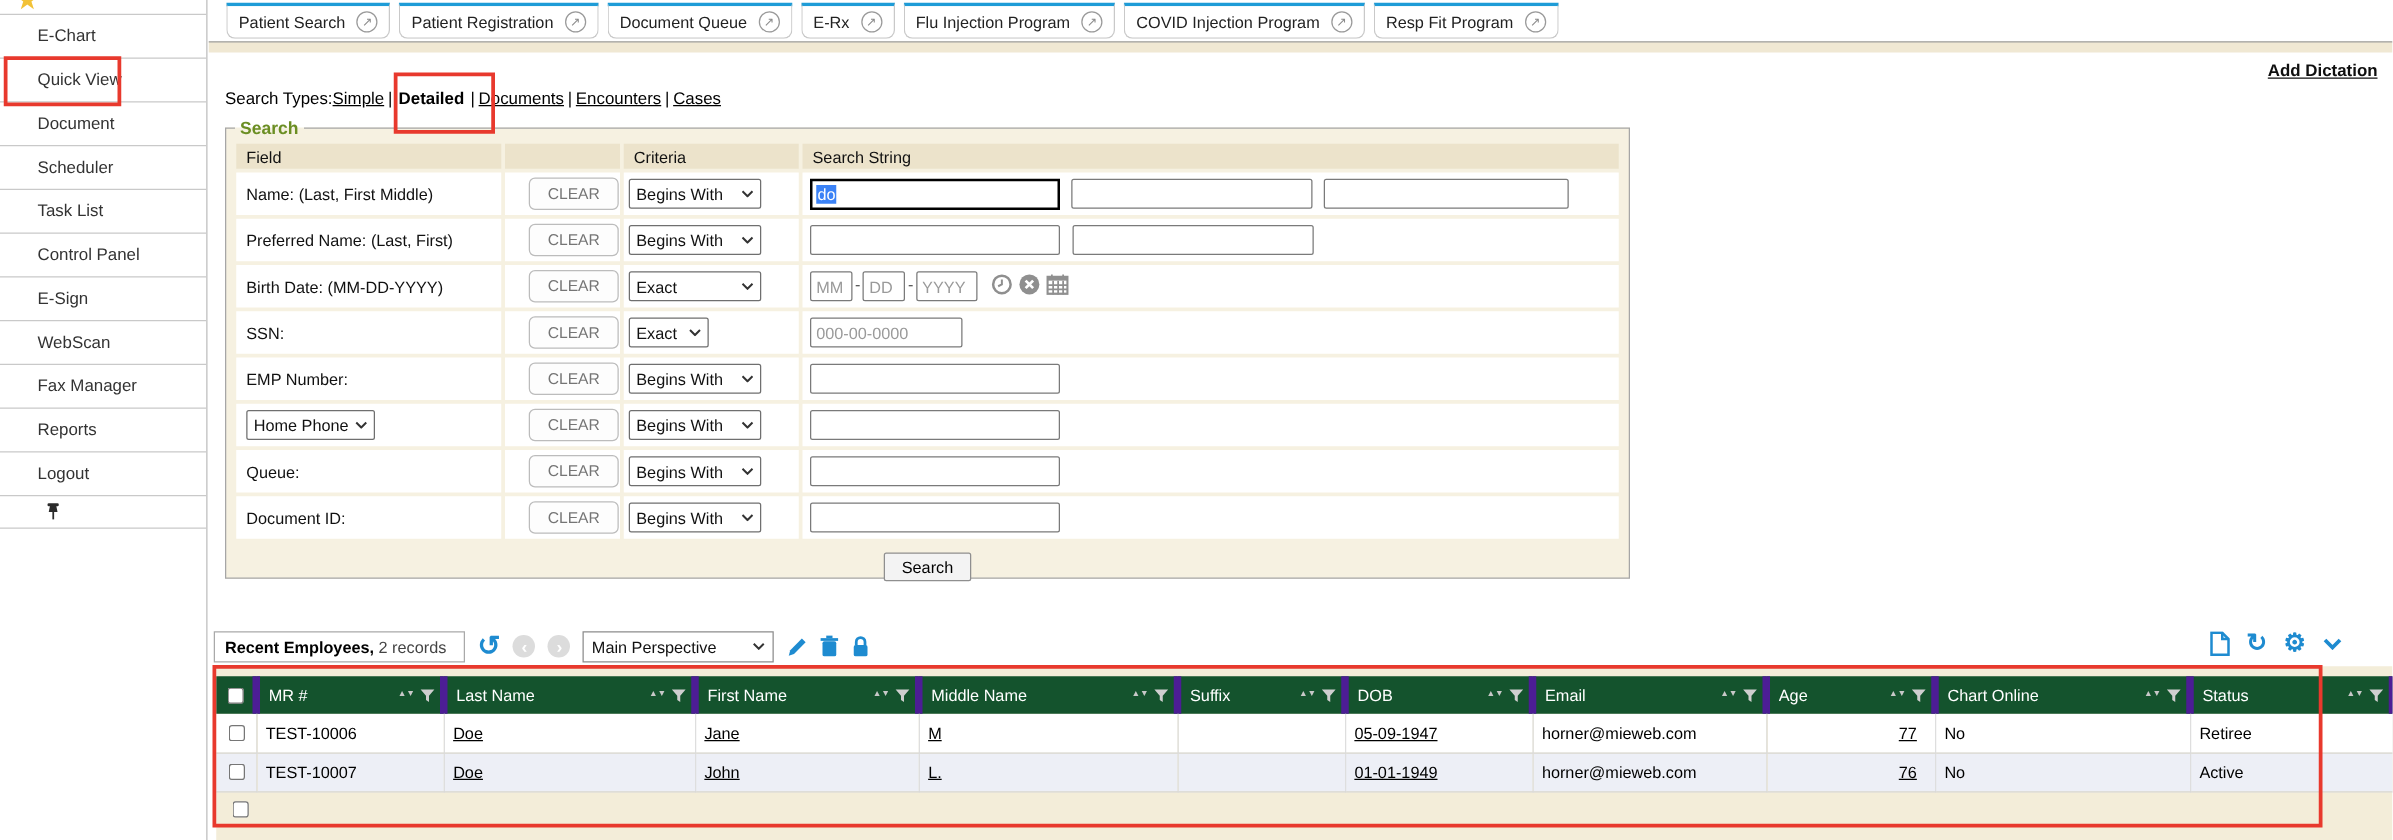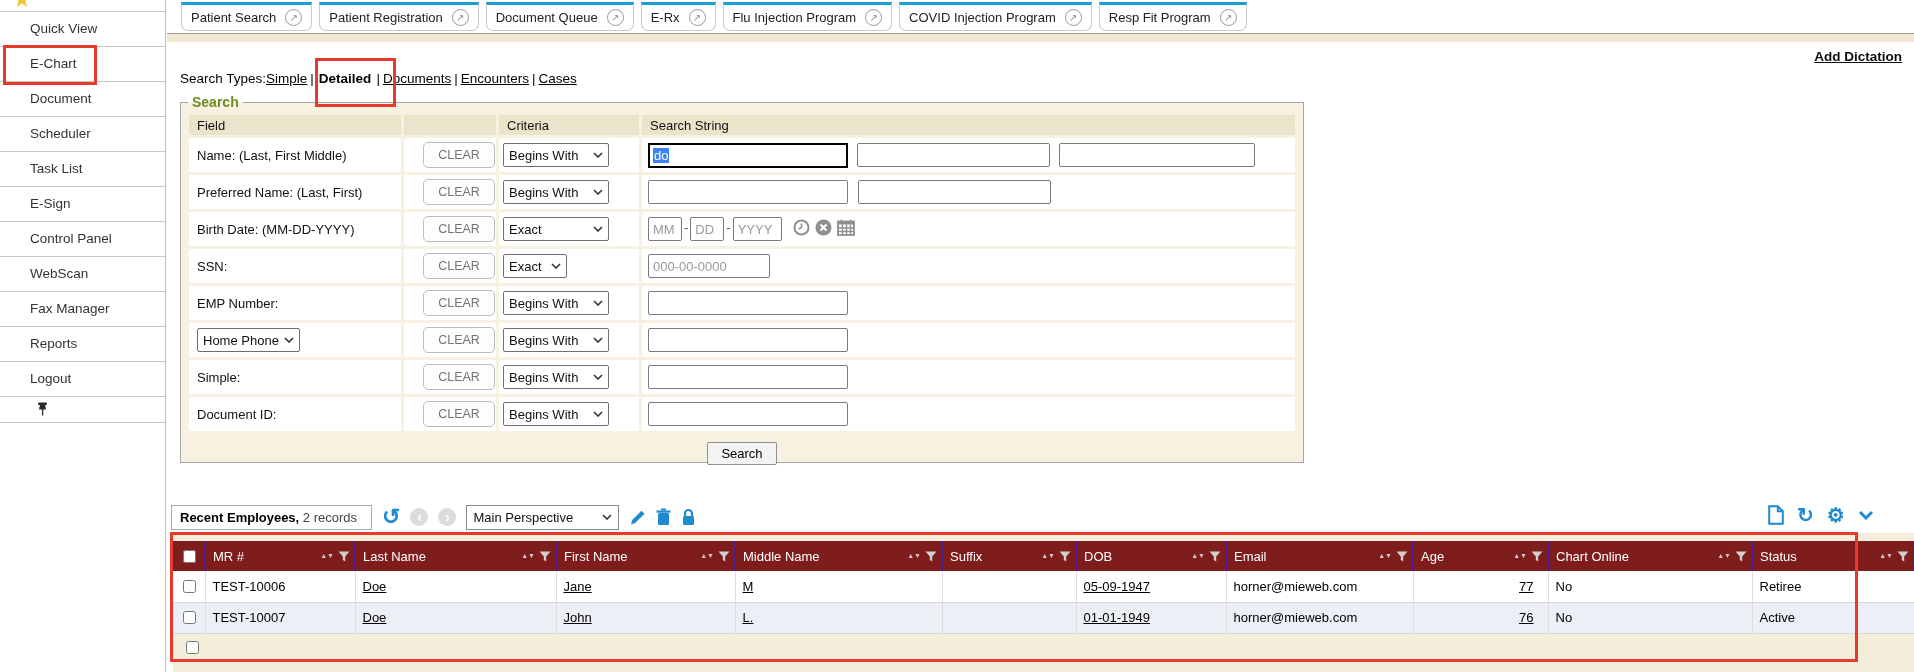--- a/index.html
+++ b/index.html
@@ -57,21 +57,21 @@
   .titlebox { border:1px solid #a9a9a9; background:#fff; padding:4px 14px 4px 8px; font-size:13px; white-space:nowrap; }
   .titlebox b { color:#000; }
   .titlebox .cnt { color:#444; }
   .undo { color:#1e8bd0; font-size:22px; font-weight:bold; line-height:20px; cursor:pointer; }
   .pager { width:18px; height:18px; border-radius:50%; background:#dcdcdc; color:#fff; font-size:14px; font-weight:bold; display:flex; align-items:center; justify-content:center; cursor:default; }
   .persel { display:inline-flex; align-items:center; justify-content:space-between; width:153px; height:25px; border:1px solid #8c8c8c; background:#fff; padding:0 6px; cursor:pointer; }
   .tbico { display:flex; align-items:center; cursor:pointer; }
   
   .gridwrap { position:absolute; left:173px; top:533px; width:1741px; height:139px; background:#f3edd9; }
   table.grid { border-collapse:collapse; position:absolute; left:0; top:8px; width:1741px; table-layout:fixed; }
-  table.grid th { background:#7f1d1d; color:#fff; font-weight:normal; font-size:13px; height:30px; padding:0 4px 0 7px; border-right:2px solid #4c1d95; text-align:left;margin-top:46px; }
+  table.grid th { background:#14532d; color:#fff; font-weight:normal; font-size:13px; height:30px; padding:0 4px 0 7px; border-right:6px solid #4c1d95; text-align:left;margin-top:46px; }
   table.grid th .hcell { display:flex; align-items:center; gap:4px; }
   table.grid th .hlabel { flex:1; white-space:nowrap; overflow:hidden; }
   .sortico { display:flex; flex-direction:column; color:#c8c8c8; font-size:7px; line-height:6px; cursor:pointer; }
   table.grid td { background:#fff; height:31px; padding:0 7px; border-right:1px solid #dedede; border-bottom:1px solid #d8d8d8; font-size:13px; color:#000; white-space:nowrap; overflow:hidden; }
   table.grid tr.alt td { background:#edeff6; }
   table.grid td.cb, table.grid th.cb { text-align:center; padding:0; }
   .lnk { text-decoration:underline; cursor:pointer; }
   td.age { text-align:right; padding-right:14px !important; }
   .foot-cb { position:absolute; left:9px; top:105px; }
   
@@ -80,27 +80,27 @@
   
   .anno { position:absolute; border:3px solid #e8392d; pointer-events:none; z-index:60; background:transparent; }
 </style>
 </head>
 <body>
 
 <div class="sidebar">
   <div class="sb-top">
     <span class="sb-star">★</span>
   </div>
+  <div class="sb-item">E-Chart</div>
   <div class="sb-item">Quick View</div>
-  <div class="sb-item">E-Chart</div>
   <div class="sb-item">Document</div>
   <div class="sb-item">Scheduler</div>
   <div class="sb-item">Task List</div>
+  <div class="sb-item">Control Panel</div>
   <div class="sb-item">E-Sign</div>
-  <div class="sb-item">Control Panel</div>
   <div class="sb-item">WebScan</div>
   <div class="sb-item">Fax Manager</div>
   <div class="sb-item">Reports</div>
   <div class="sb-item">Logout</div>
   <div class="sb-pinrow">
     <span class="sb-pin">
       <svg width="13" height="14" viewBox="0 0 13 14">
           <rect x="2" y="0.5" width="9" height="2.4" rx="1" fill="#2b2b2b"></rect>
           <path d="M4 2.5 h5 l1 5 h-7 z" fill="#2b2b2b"></path>
           <rect x="5.9" y="7" width="1.4" height="6.5" fill="#2b2b2b"></rect>
@@ -254,21 +254,21 @@
       <td class="clr"><button class="clear-btn">CLEAR</button></td>
       <td class="crit"><span class="selbox w106">
               <span>Begins With</span>
               <svg width="10" height="6">
                 <polyline points="1,1 5,5 9,1" stroke="#333" fill="none" stroke-width="1.6"></polyline>
               </svg>
             </span></td>
       <td class="sstr"><input class="ti w200" style=""></td>
     </tr>
     <tr>
-      <td class="lbl">Simple:</td>
+      <td class="lbl">Queue:</td>
       <td class="clr"><button class="clear-btn">CLEAR</button></td>
       <td class="crit"><span class="selbox w106">
               <span>Begins With</span>
               <svg width="10" height="6">
                 <polyline points="1,1 5,5 9,1" stroke="#333" fill="none" stroke-width="1.6"></polyline>
               </svg>
             </span></td>
       <td class="sstr"><input class="ti w200" style=""></td>
     </tr>
     <tr>

